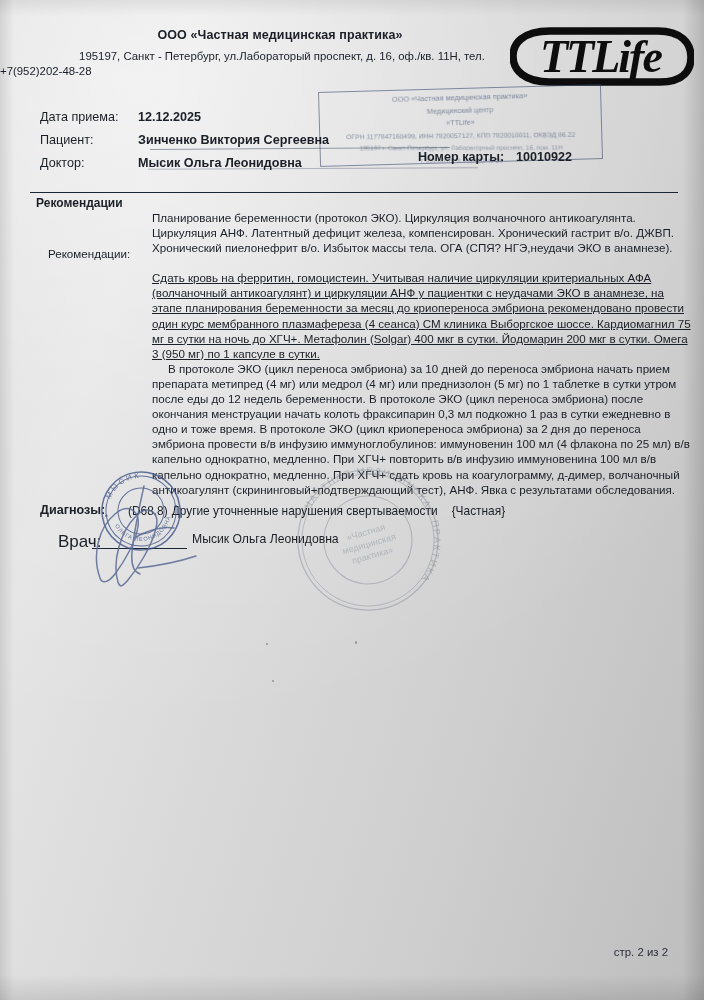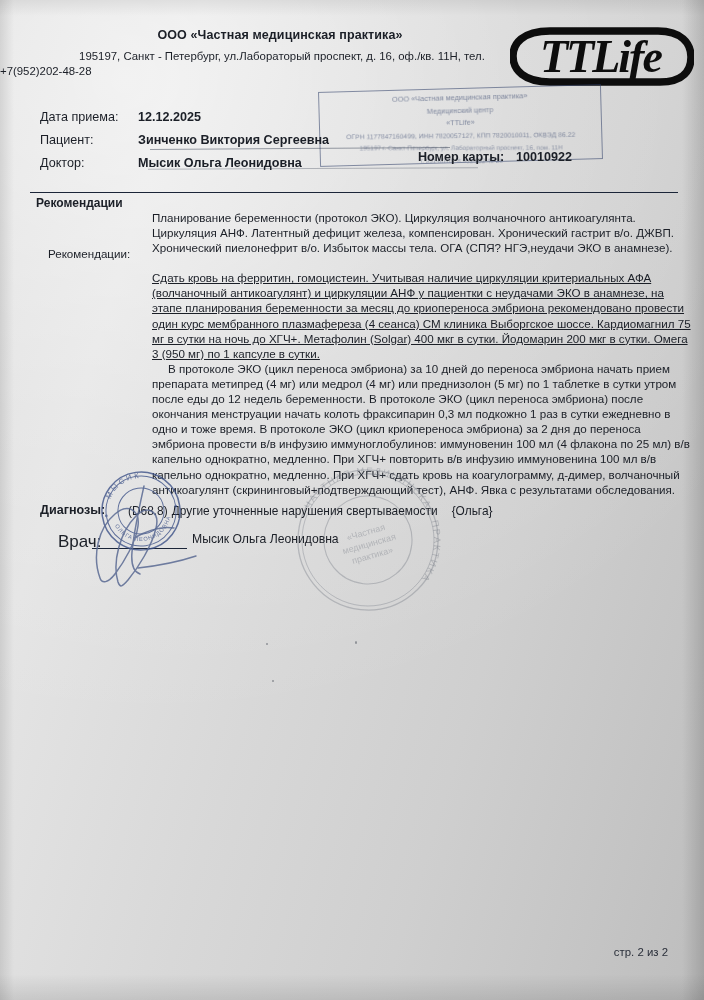--- a/index.html
+++ b/index.html
@@ -366,21 +366,21 @@
       <text font-size="9.5" fill="currentColor" letter-spacing="1.6" font-family="'Liberation Sans', sans-serif">
         <textPath href="#sealOuterPath" startOffset="6%">ЧАСТНАЯ МЕДИЦИНСКАЯ ПРАКТИКА</textPath>
       </text>
       <text x="85" y="80" text-anchor="middle" font-size="9" fill="currentColor" font-family="'Liberation Sans', sans-serif" transform="rotate(-22 85 85)">«Частная</text>
       <text x="85" y="92" text-anchor="middle" font-size="9" fill="currentColor" font-family="'Liberation Sans', sans-serif" transform="rotate(-22 85 85)">медицинская</text>
       <text x="85" y="104" text-anchor="middle" font-size="9" fill="currentColor" font-family="'Liberation Sans', sans-serif" transform="rotate(-22 85 85)">практика»</text>
     </svg>
 
     <div class="diag-label">Диагнозы:</div>
     <div class="diag-text">
-      <span class="code">(D68.8)</span><span>Другие уточненные нарушения свертываемости</span><span class="status">{Ольга}</span>
+      <span class="code">(D68.8)</span><span>Другие уточненные нарушения свертываемости</span><span class="status">{Частная}</span>
     </div>
 
     <div class="doc-label">Врач:</div>
     <div class="sign-line"></div>
     <div class="doc-name">Мысик Ольга Леонидовна</div>
 
     <svg class="round-stamp" viewBox="0 0 86 86">
       <defs>
         <path id="docTop" d="M43,43 m-33,0 a33,33 0 1,1 66,0"></path>
         <path id="docBot" d="M43,43 m-30,0 a30,30 0 1,0 60,0"></path>

